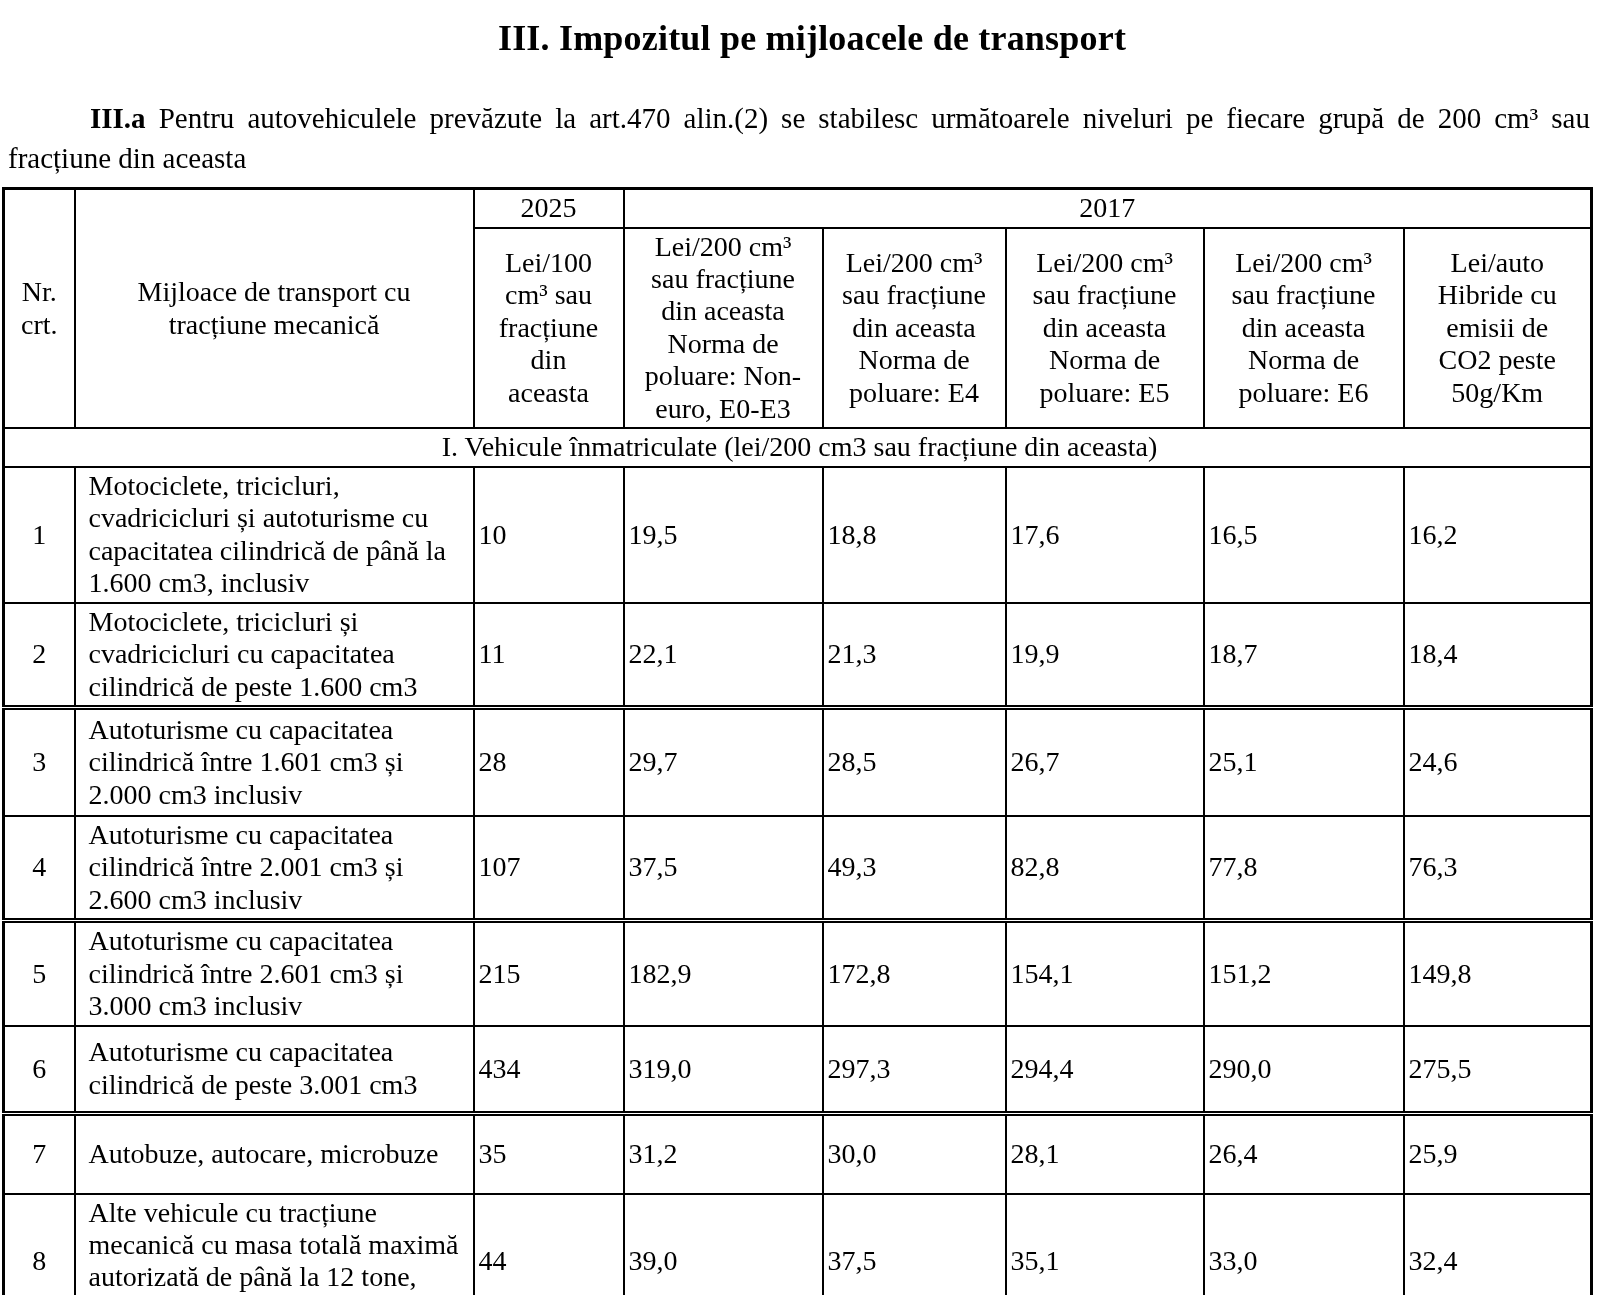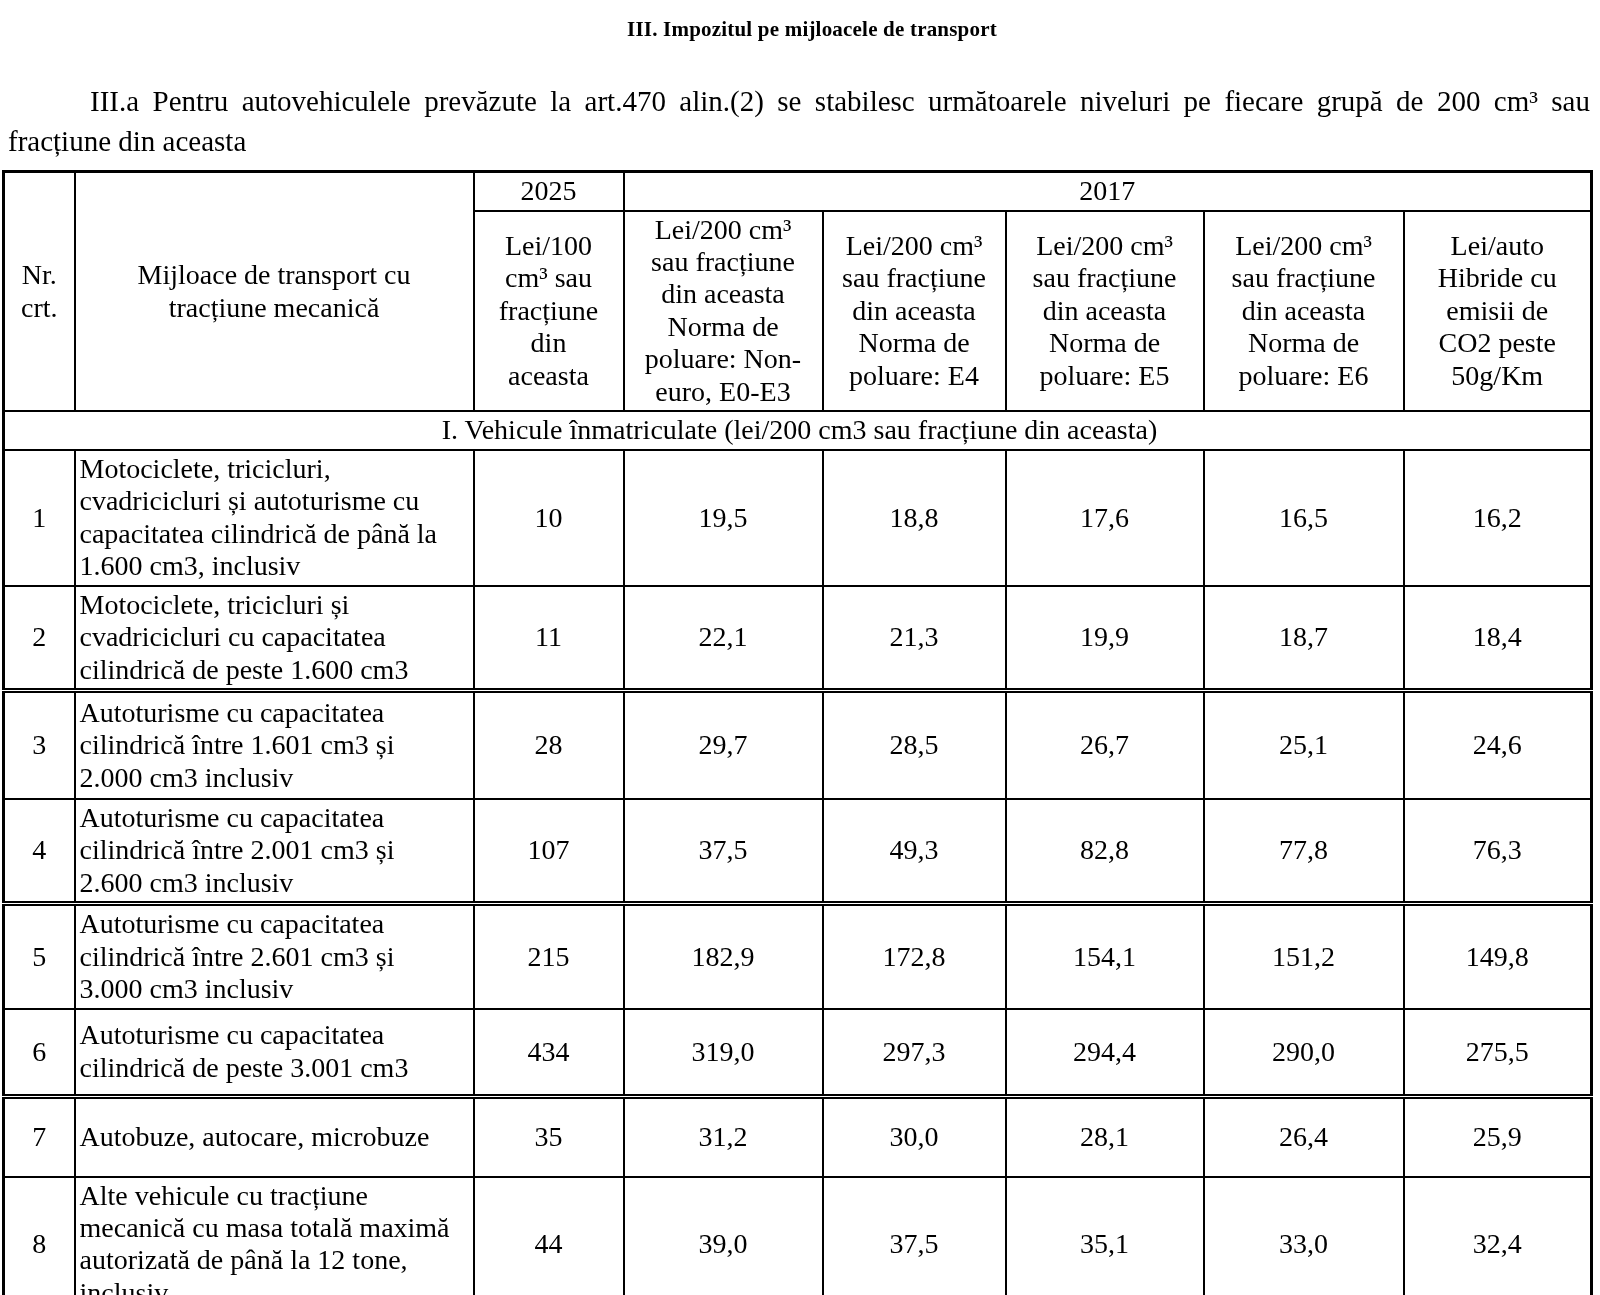--- a/index.html
+++ b/index.html
@@ -12,33 +12,33 @@
   .page {
     position: relative;
     width: 1600px;
     height: 1295px;
     background: #ffffff;
     overflow: hidden;
   }
   .title {
     text-align: center;
     font-weight: bold;
-    font-size: 21px;
+    font-size: 36px;
     padding-top: 17px;
     letter-spacing: 0.2px;
     margin-left: 24px;
   }
   .intro {
     margin: 39px 10px 0 8px;
     font-size: 29px;
     line-height: 1.38;
     text-indent: 82px;
     text-align: justify;
   }
-  .intro .lead { font-weight: normal; }
+  .intro .lead { font-weight: bold; }
 
   table.tax {
     border-collapse: collapse;
     table-layout: fixed;
     width: 1588px;
     margin: 9px 0 0 2px;
     font-size: 28px;
     line-height: 1.16;
   }
   table.tax, table.tax th, table.tax td {
@@ -50,22 +50,22 @@
     text-align: center;
     vertical-align: middle;
     padding: 2px 4px;
     white-space: pre-line;
   }
   td {
     vertical-align: middle;
     padding: 2px 4px;
   }
   td.num  { text-align: center; }
-  td.val  { text-align: center; }
-  td.desc { text-align: left; padding-left: 4px; padding-right: 10px; }
+  td.val  { text-align: left; }
+  td.desc { text-align: left; padding-left: 13px; padding-right: 10px; }
   td.section-cell {
     text-align: center;
     padding-left: 8px;
     border-top-width: 3px;
     white-space: nowrap;
   }
   tr.gap > td { border-top: 5px double #000000; }
   tr.last > td { border-bottom: 4px solid #000000; }
 </style>
 </head>

